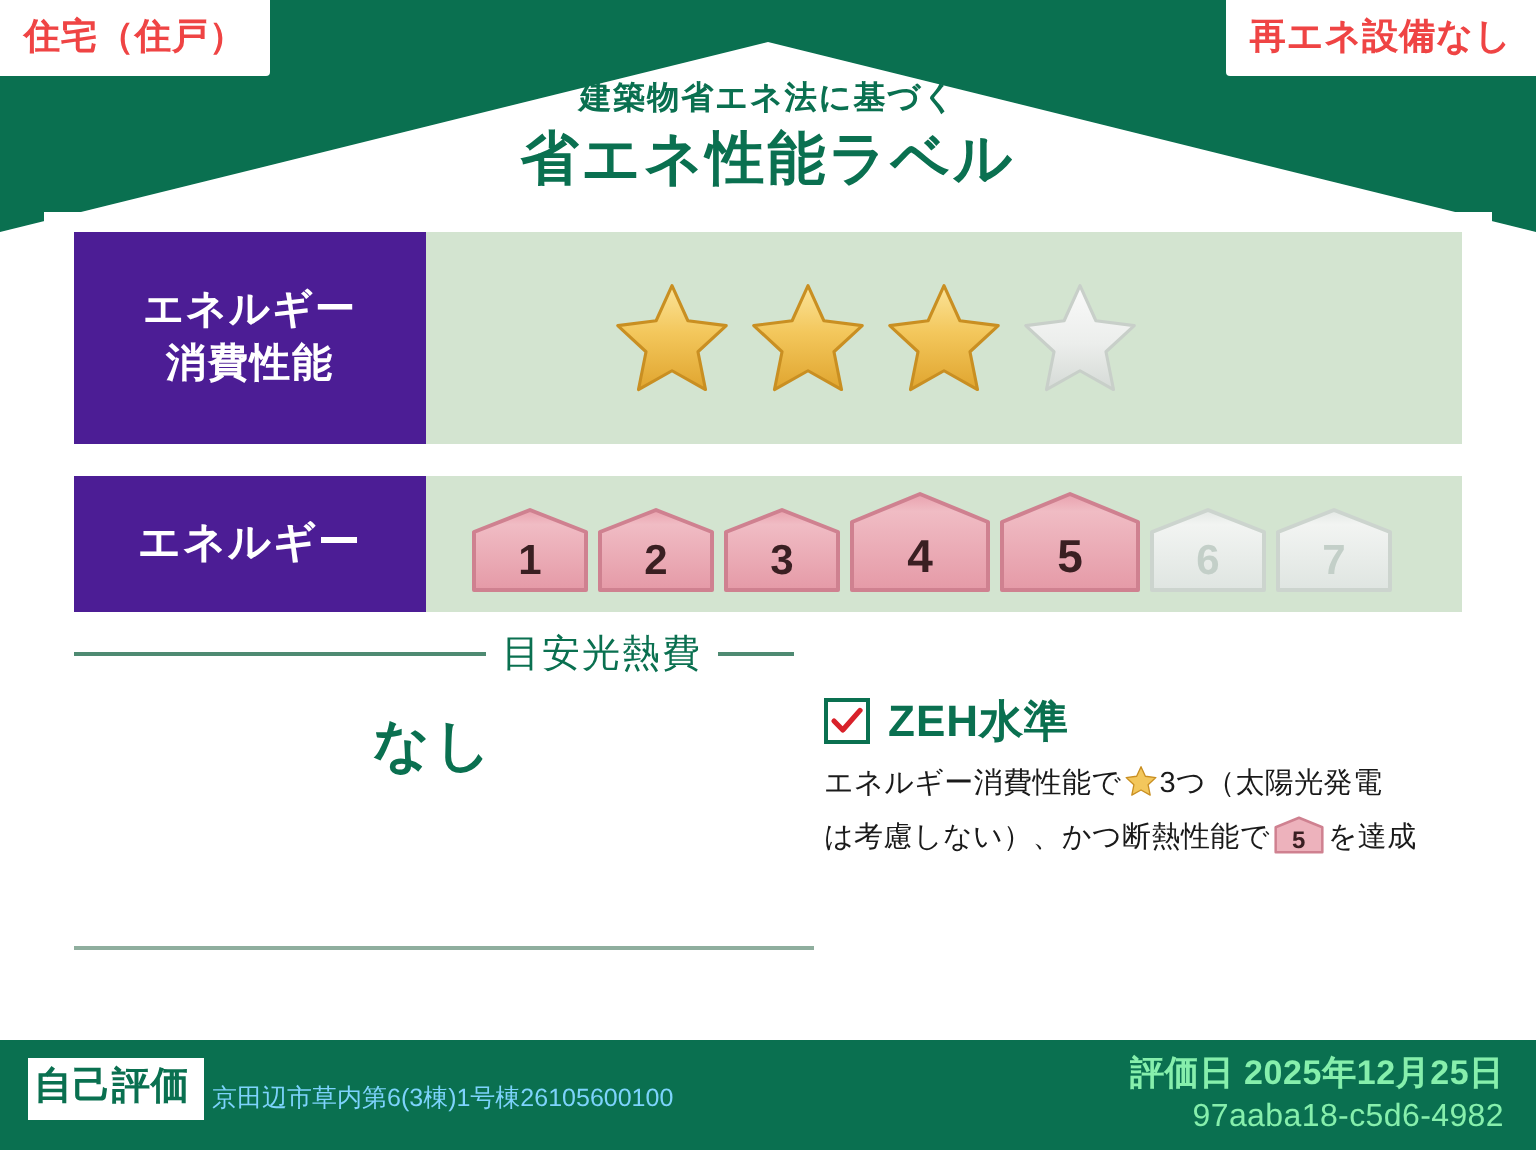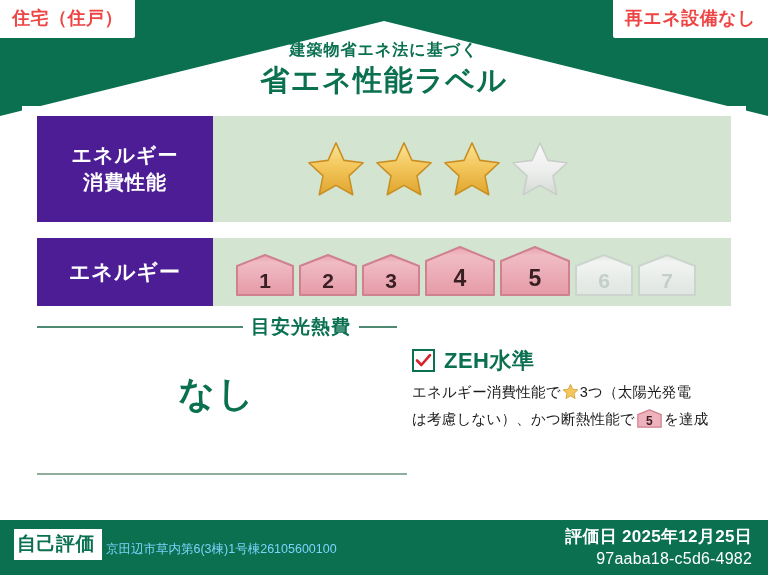--- a/index.html
+++ b/index.html
@@ -174,33 +174,33 @@
     gap: 8px;
   }
   .cost-head .rule {
     flex: 1 1 auto;
     height: 2px;
     background: #4e8a72;
   }
   .cost-head .rule.short { flex: 0 0 38px; }
   .cost-head .ctitle {
     font-size: 19px;
-    font-weight: bold;
+    font-weight: normal;
     color: #0a7050;
     letter-spacing: 1px;
     white-space: nowrap;
   }
 
   .cost-value {
     position: absolute;
     left: 15px;
-    top: 264px;
+    top: 248px;
     width: 360px;
     text-align: center;
-    font-size: 36px;
+    font-size: 28px;
     font-weight: bold;
     color: #0a7050;
     letter-spacing: 2px;
   }
 
   .bottom-rule {
     position: absolute;
     left: 15px;
     top: 367px;
     width: 370px;
@@ -299,21 +299,21 @@
     font-size: 12.5px;
     line-height: 1;
     padding-bottom: 5px;
     white-space: nowrap;
   }
   .footer-right {
     position: absolute;
     right: 16px;
     top: 12px;
     text-align: right;
-    color: #ffffff;
+    color: #86efac;
   }
   .footer-date {
     font-size: 17px;
     font-weight: bold;
     line-height: 1.2;
     letter-spacing: 0.3px;
     white-space: nowrap;
   }
   .footer-id {
     margin-top: 3px;

